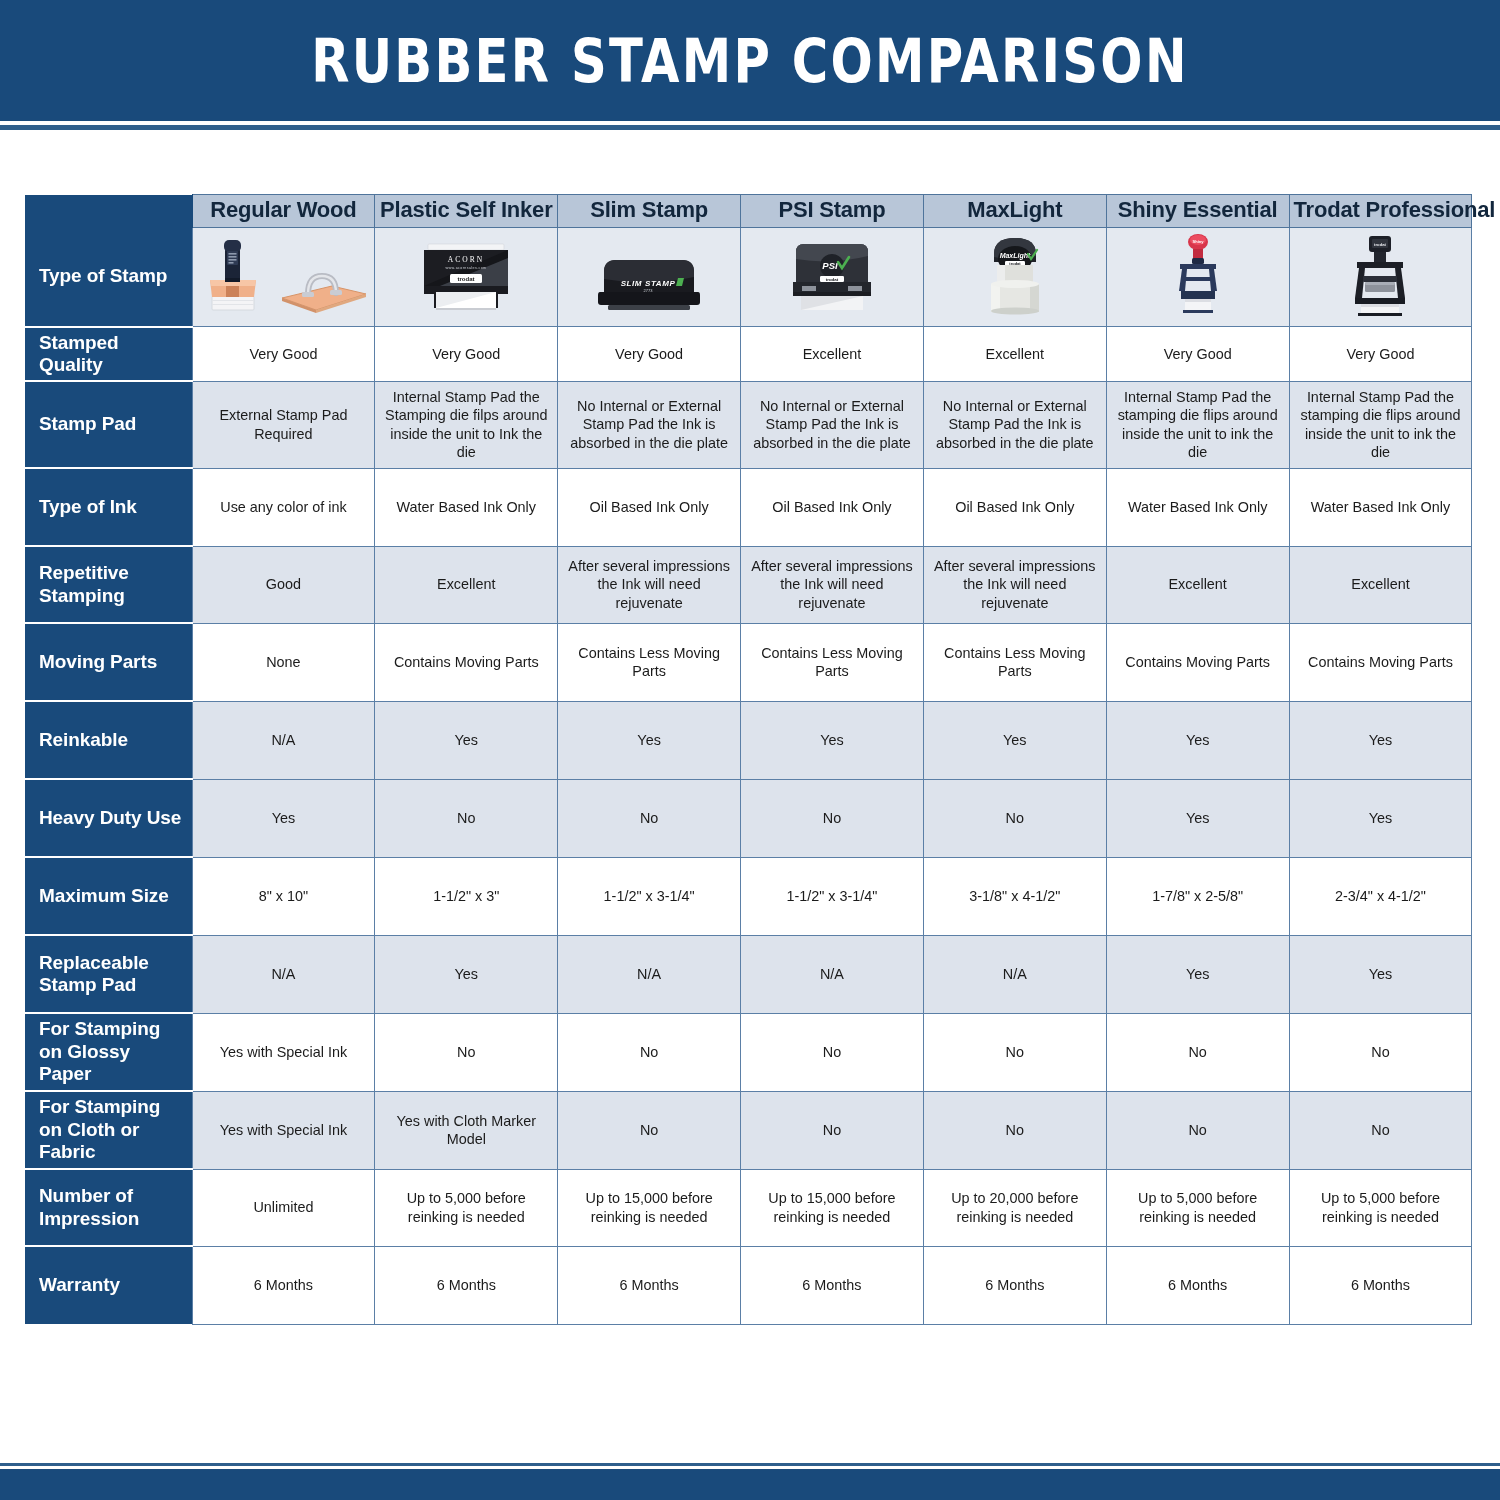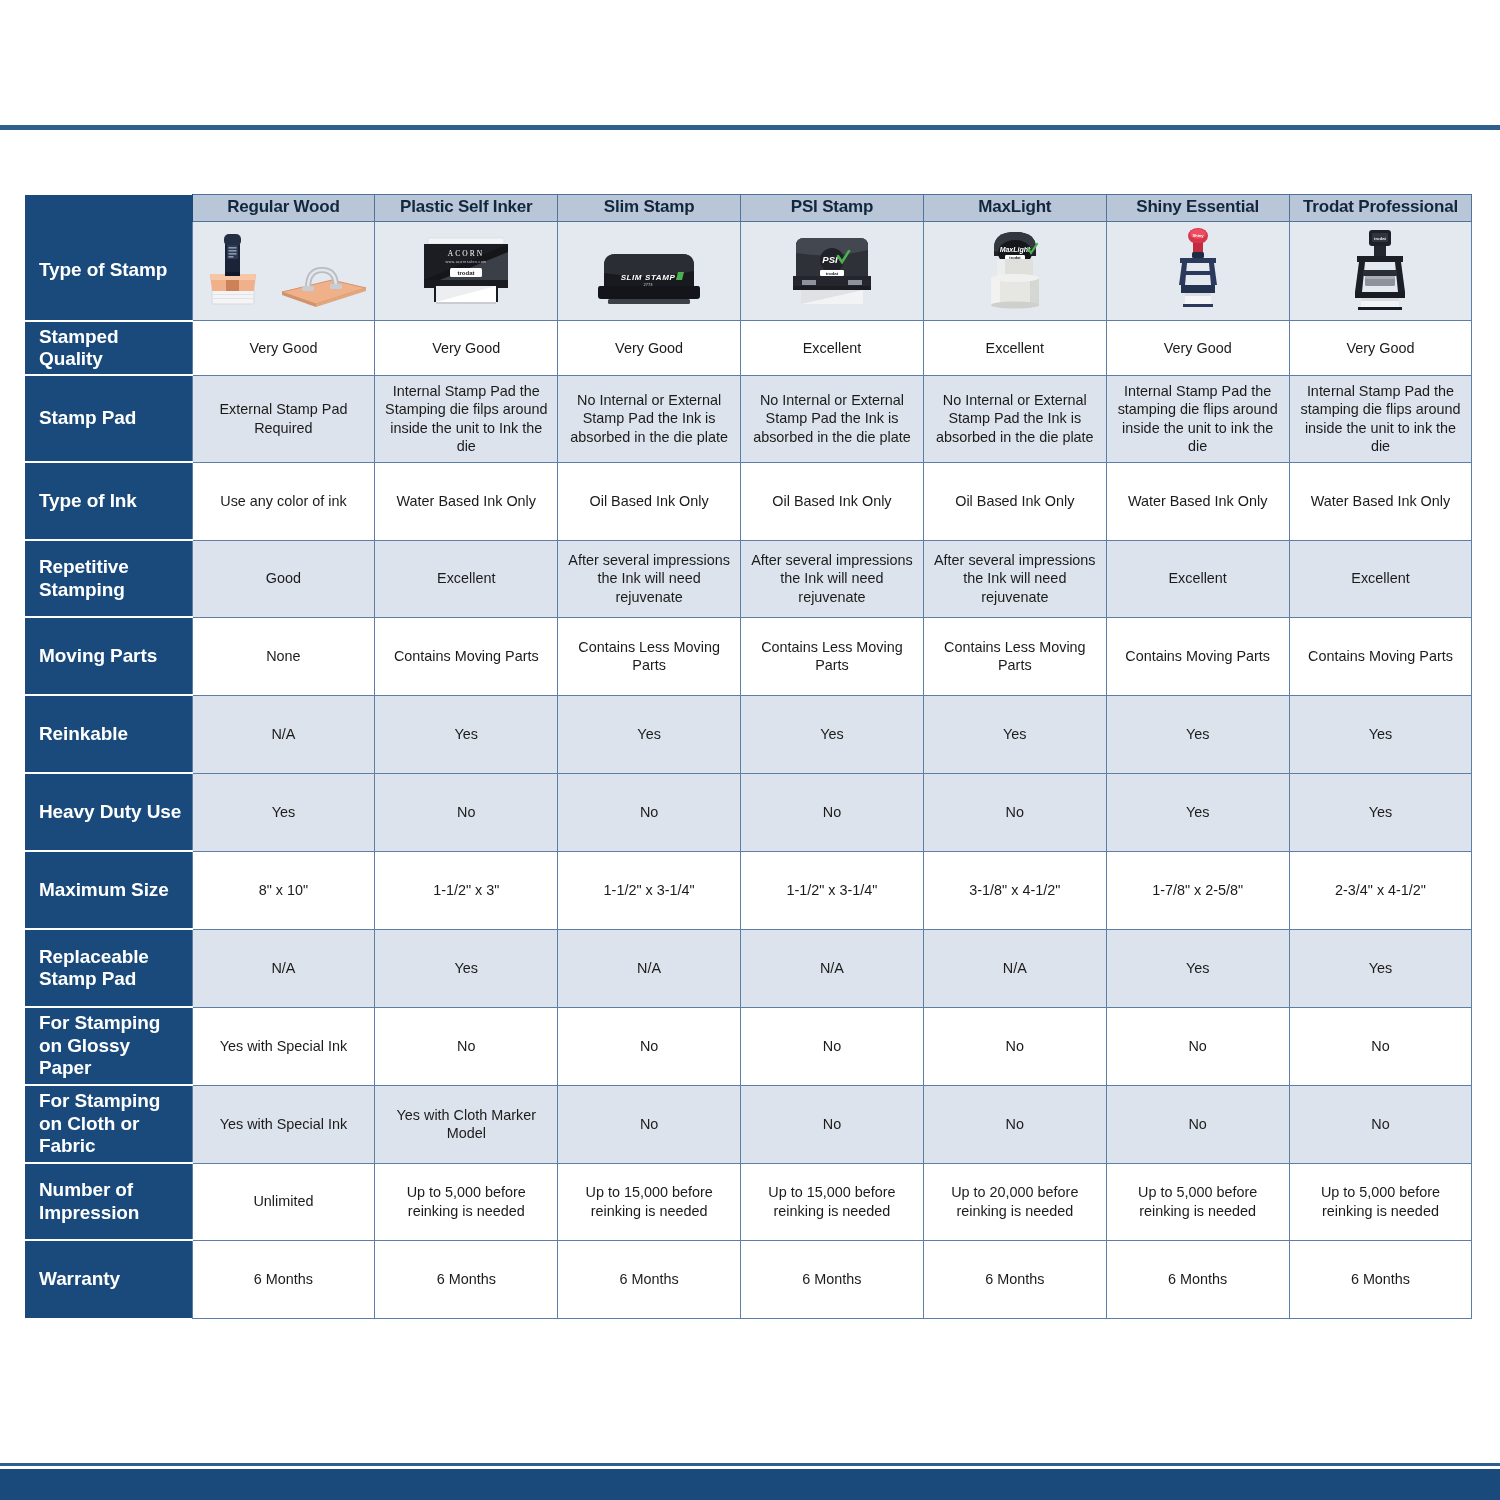--- a/index.html
+++ b/index.html
@@ -56,21 +56,21 @@
   
   .table-wrap { position: absolute; left: 25px; top: 194px; width: 1447px; }
   table.cmp { border-collapse: collapse; table-layout: fixed; width: 1447px; }
   table.cmp col.lbl { width: 167px; }
   table.cmp col.c   { width: 182.85px; }
 
   
   th.colhead {
     background: #b8c6d8;
     color: #12263c;
-    font-size: 17px;
+    font-size: 22px;
     font-weight: 700;
     height: 26px;
     padding: 2px 4px 4px 4px;
     text-align: center;
     vertical-align: middle;
     border-left: 1px solid #4f749b;
     border-right: 1px solid #4f749b;
     border-top: 1px solid #4f749b;
     border-bottom: 1px solid #4f749b;
     white-space: nowrap;
@@ -136,20 +136,23 @@
   tr.h-2    th.rowlbl, tr.h-2    td { height: 77px; }
   tr.h-3    th.rowlbl, tr.h-3    td { height: 78px; }
 
   svg { display: block; }
 </style>
 </head>
 <body>
 
 <div class="page">
 
+  <div class="banner">
+    <div class="banner-title">RUBBER STAMP COMPARISON</div>
+  </div>
   <div class="banner-rule-a"></div>
   <div class="banner-rule-b"></div>
   <div class="banner-rule-c"></div>
 
   <div class="table-wrap">
     <table class="cmp">
       <colgroup>
         <col class="lbl">
           <col class="c">
           <col class="c">

